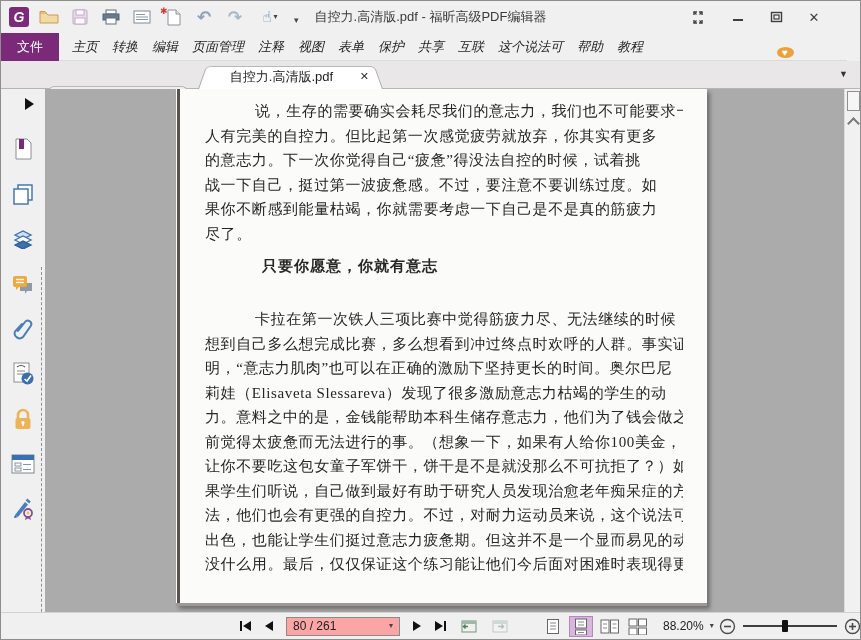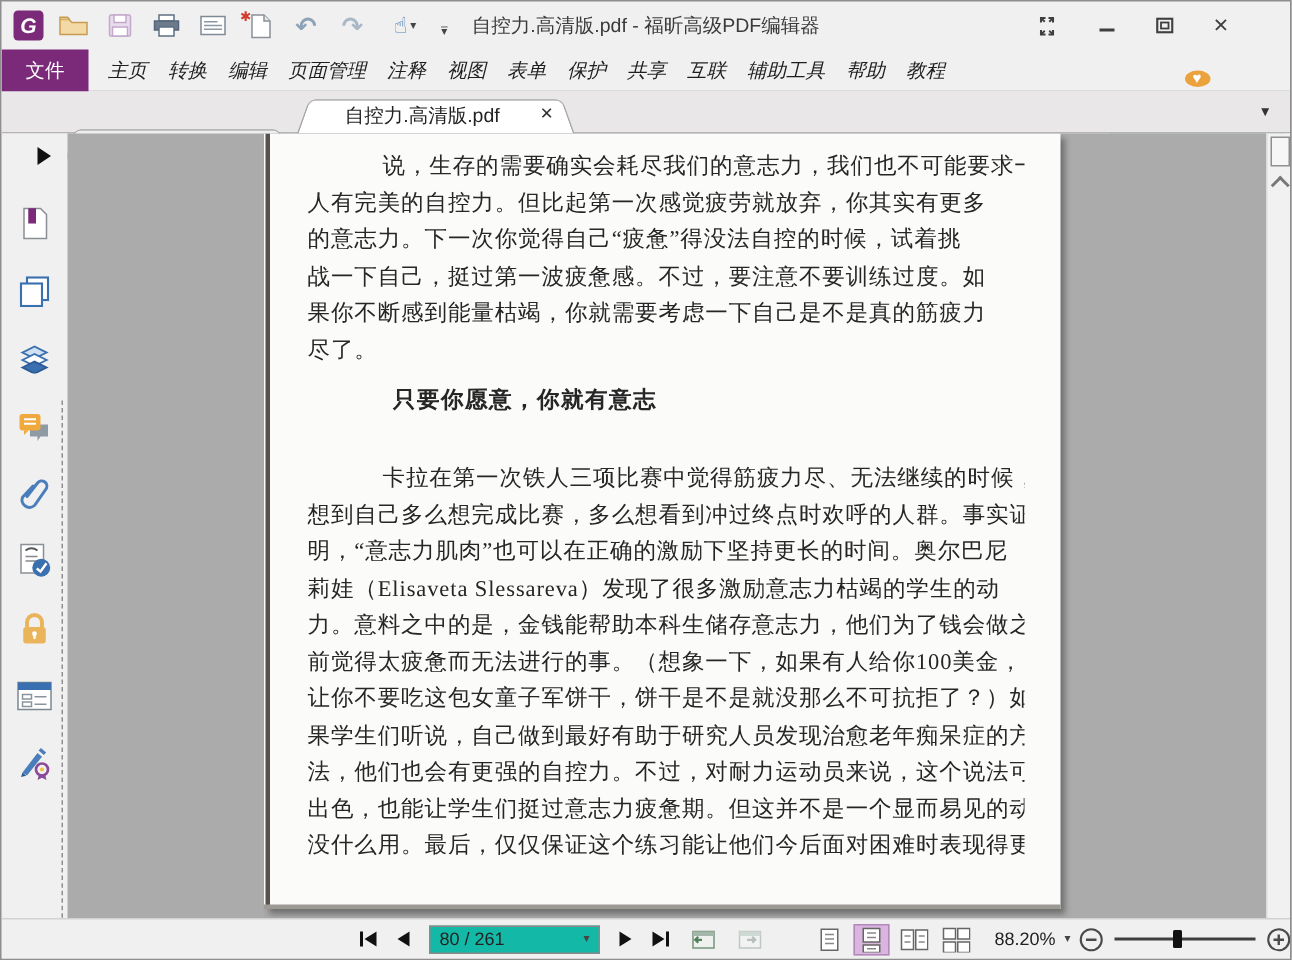--- a/index.html
+++ b/index.html
@@ -18,21 +18,21 @@
   font-weight:bold;font-size:14px;font-style:italic;display:flex;align-items:center;justify-content:center;}
 .uglyph{font-size:17px;line-height:1;color:#8fa3b8;font-weight:bold;}
 .hand-glyph{font-size:15px;color:#4f7fb5;}
 .caret{font-size:8px;color:#444;line-height:1;}
 .qat-custom{display:flex;flex-direction:column;align-items:center;font-size:8px;color:#444;line-height:3px;padding-top:3px;}
 #title{position:absolute;left:50%;top:0;transform:translateX(-50%);line-height:32px;font-size:13px;color:#3a3a3a;white-space:nowrap;}
 .winctl{position:absolute;right:38px;top:0;height:32px;display:flex;align-items:center;gap:22px;color:#3f3f3f;}
 .winbtn{width:16px;height:16px;display:flex;align-items:center;justify-content:center;font-size:13px;}
 
 
-#menubar{position:absolute;top:32px;left:0;right:0;height:28px;display:flex;align-items:center;
+#menubar{position:absolute;top:32px;left:0;right:13px;height:28px;display:flex;align-items:center;
   font-size:13px;color:#1e1e1e;border-bottom:1px solid #dbdbdb;background:#f0f0f0;}
 .file-btn{background:var(--accent);color:#fff;height:28px;display:flex;align-items:center;padding:0 16px;margin-right:6px;}
 .mitem{padding:0 7px;white-space:nowrap;font-style:italic;}
 .menu-right{position:absolute;right:4px;top:0;height:28px;display:flex;align-items:center;gap:7px;flex-direction:column;}
 .tellme{color:#3c3c3c;width:26px;overflow:hidden;white-space:nowrap;}
 .heart-badge{width:17px;height:17px;border-radius:50%;background:var(--heart);color:#fff;
   font-size:10px;display:flex;align-items:center;justify-content:center;}
 .findbox{display:flex;align-items:center;width:116px;height:21px;background:#bef264;border:1px solid #7f9fb8;padding:0 3px 0 6px;}
 .findbox input{border:none;outline:none;width:86px;font-size:12px;color:#333;background:transparent;font-family:inherit;}
 .findbox input::placeholder{color:#555;}
@@ -77,21 +77,21 @@
 .sb-up{position:absolute;top:30px;left:4px;width:9px;height:9px;border-top:2px solid #777;border-left:2px solid #777;transform:rotate(45deg);}
 
 
 #statusbar{position:absolute;bottom:0;left:0;right:0;height:27px;background:#f0f0f0;border-top:1px solid #d2d2d2;
   display:flex;align-items:center;font-size:12px;color:#222;}
 .sb-group{display:flex;align-items:center;}
 .tri-l{width:0;height:0;border-top:5px solid transparent;border-bottom:5px solid transparent;border-right:8px solid #111;}
 .tri-r{width:0;height:0;border-top:5px solid transparent;border-bottom:5px solid transparent;border-left:8px solid #111;}
 .bar-v{width:2px;height:10px;background:#111;}
 .navbtn{display:flex;align-items:center;gap:1px;padding:0 7px;}
-.combo{width:114px;height:19px;background:#14b8a6;border:1px solid #8a8a8a;display:flex;align-items:center;
+.combo{width:114px;height:19px;background:#fca5a5;border:1px solid #8a8a8a;display:flex;align-items:center;
   padding:0 6px;margin:0 6px;}
 .combo .caret{margin-left:auto;}
 .viewbtn{margin:0 6px;opacity:.95;}
 .modebtn{width:24px;height:21px;display:flex;align-items:center;justify-content:center;border:1px solid transparent;margin:0 2px;}
 .modebtn.active{background:var(--accent-light);border-color:#b488bd;}
 .zoomtxt{margin:0 6px 0 12px;}
 .circlebtn{margin:0 5px;display:flex;}
 .slider{position:relative;width:94px;height:14px;margin:0 2px;display:flex;align-items:center;}
 .slider .track{width:100%;height:2px;background:#3f3f3f;}
 .slider .sthumb{position:absolute;left:42%;top:1px;width:6px;height:12px;background:#111;border-radius:1px;}
@@ -178,21 +178,21 @@
     <div class="mitem">主页</div>
     <div class="mitem">转换</div>
     <div class="mitem">编辑</div>
     <div class="mitem">页面管理</div>
     <div class="mitem">注释</div>
     <div class="mitem">视图</div>
     <div class="mitem">表单</div>
     <div class="mitem">保护</div>
     <div class="mitem">共享</div>
     <div class="mitem">互联</div>
-    <div class="mitem">辅助工具</div>
+    <div class="mitem">这个说法可</div>
     <div class="mitem">帮助</div>
     <div class="mitem">教程</div>
 
     <div class="menu-right">
       <svg width="16" height="18">
           <circle cx="8" cy="7" r="4.6" fill="none" stroke="#8a8a8a" stroke-width="1.3"></circle>
           <rect x="6" y="12" width="4" height="2" fill="none" stroke="#8a8a8a"></rect>
           <rect x="6.5" y="15" width="3" height="1.5" fill="#8a8a8a"></rect>
         </svg>
       <span class="tellme">告诉</span>

